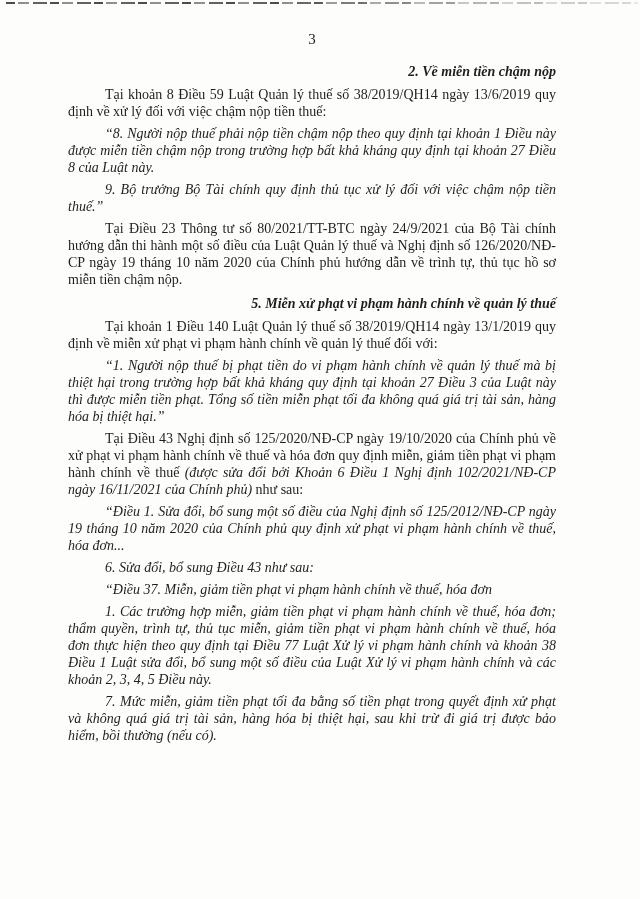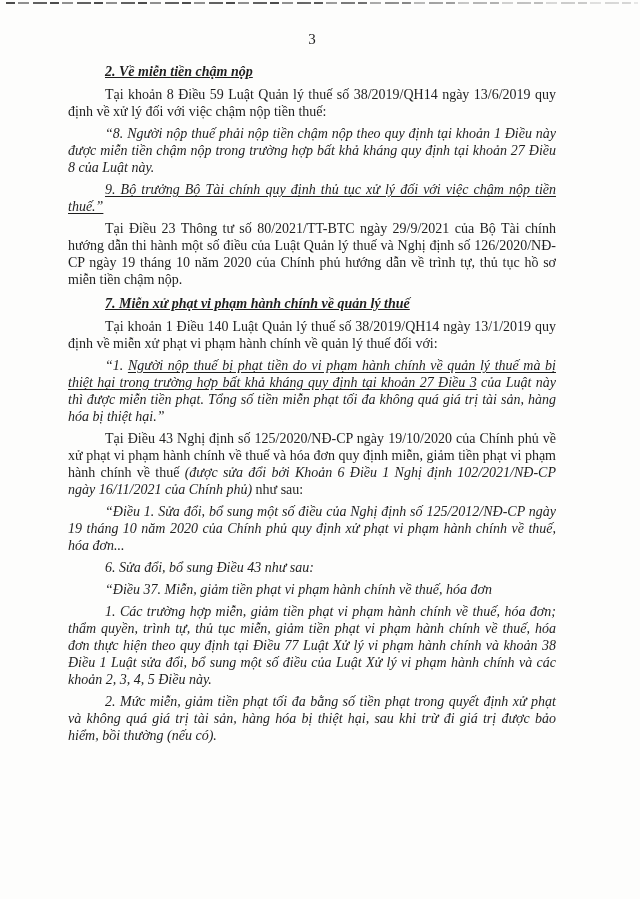--- a/index.html
+++ b/index.html
@@ -50,60 +50,59 @@
     line-height: 17px;
     text-align: justify;
   }
   .content p {
     margin: 4px 0 5px 0;
     text-indent: 37px;
   }
   .heading {
     font-weight: bold;
     font-style: italic;
-    text-align: left;
-    text-decoration: underline;
+    text-align: right;
   }
   .content p.heading { margin: 7px 0 6px 0; }
   .quote { font-style: italic; }
-  .u { text-decoration: underline; text-underline-offset: 2px; }
+  .u { text-underline-offset: 2px; }
 </style>
 </head>
 <body>
 
 <div class="page">
 
   <div class="scan-artifact"></div>
 
   <div class="page-number">3</div>
 
   <div class="content">
 
     <p class="heading">2. Về miễn tiền chậm nộp</p>
 
     <p>Tại khoản 8 Điều 59 Luật Quản lý thuế số 38/2019/QH14 ngày 13/6/2019 quy định về xử lý đối với việc chậm nộp tiền thuế:</p>
 
     <p class="quote">“8. Người nộp thuế phải nộp tiền chậm nộp theo quy định tại khoản 1 Điều này được miễn tiền chậm nộp trong trường hợp bất khả kháng quy định tại khoản 27 Điều 8 của Luật này.</p>
 
     <p class="quote u">9. Bộ trưởng Bộ Tài chính quy định thủ tục xử lý đối với việc chậm nộp tiền thuế.”</p>
 
-    <p>Tại Điều 23 Thông tư số 80/2021/TT-BTC ngày 29/9/2021 của Bộ Tài chính hướng dẫn thi hành một số điều của Luật Quản lý thuế và Nghị định số 126/2020/NĐ-CP ngày 19 tháng 10 năm 2020 của Chính phủ hướng dẫn về trình tự, thủ tục hồ sơ miễn tiền chậm nộp.</p>
+    <p>Tại Điều 23 Thông tư số 80/2021/TT-BTC ngày 24/9/2021 của Bộ Tài chính hướng dẫn thi hành một số điều của Luật Quản lý thuế và Nghị định số 126/2020/NĐ-CP ngày 19 tháng 10 năm 2020 của Chính phủ hướng dẫn về trình tự, thủ tục hồ sơ miễn tiền chậm nộp.</p>
 
-    <p class="heading">7. Miễn xử phạt vi phạm hành chính về quản lý thuế</p>
+    <p class="heading">5. Miễn xử phạt vi phạm hành chính về quản lý thuế</p>
 
     <p>Tại khoản 1 Điều 140 Luật Quản lý thuế số 38/2019/QH14 ngày 13/1/2019 quy định về miễn xử phạt vi phạm hành chính về quản lý thuế đối với:</p>
 
     <p class="quote"><span>“1. </span><span class="u">Người nộp thuế bị phạt tiền do vi phạm hành chính về quản lý thuế mà bị thiệt hại trong trường hợp bất khả kháng quy định tại khoản 27 Điều 3</span><span> của Luật này thì được miễn tiền phạt. Tổng số tiền miễn phạt tối đa không quá giá trị tài sản, hàng hóa bị thiệt hại.”</span></p>
 
     <p><span>Tại Điều 43 Nghị định số 125/2020/NĐ-CP ngày 19/10/2020 của Chính phủ về xử phạt vi phạm hành chính về thuế và hóa đơn quy định miễn, giảm tiền phạt vi phạm hành chính về thuế </span><span class="quote">(được sửa đổi bởi Khoản 6 Điều 1 Nghị định 102/2021/NĐ-CP ngày 16/11/2021 của Chính phủ)</span><span> như sau:</span></p>
 
     <p class="quote">“Điều 1. Sửa đổi, bổ sung một số điều của Nghị định số 125/2012/NĐ-CP ngày 19 tháng 10 năm 2020 của Chính phủ quy định xử phạt vi phạm hành chính về thuế, hóa đơn...</p>
 
     <p class="quote">6. Sửa đổi, bổ sung Điều 43 như sau:</p>
 
     <p class="quote">“Điều 37. Miễn, giảm tiền phạt vi phạm hành chính về thuế, hóa đơn</p>
 
     <p class="quote">1. Các trường hợp miễn, giảm tiền phạt vi phạm hành chính về thuế, hóa đơn; thẩm quyền, trình tự, thủ tục miễn, giảm tiền phạt vi phạm hành chính về thuế, hóa đơn thực hiện theo quy định tại Điều 77 Luật Xử lý vi phạm hành chính và khoản 38 Điều 1 Luật sửa đổi, bổ sung một số điều của Luật Xử lý vi phạm hành chính và các khoản 2, 3, 4, 5 Điều này.</p>
 
-    <p class="quote">2. Mức miễn, giảm tiền phạt tối đa bằng số tiền phạt trong quyết định xử phạt và không quá giá trị tài sản, hàng hóa bị thiệt hại, sau khi trừ đi giá trị được bảo hiểm, bồi thường (nếu có).</p>
+    <p class="quote">7. Mức miễn, giảm tiền phạt tối đa bằng số tiền phạt trong quyết định xử phạt và không quá giá trị tài sản, hàng hóa bị thiệt hại, sau khi trừ đi giá trị được bảo hiểm, bồi thường (nếu có).</p>
 
   </div>
 </div>
 
 </body></html>

